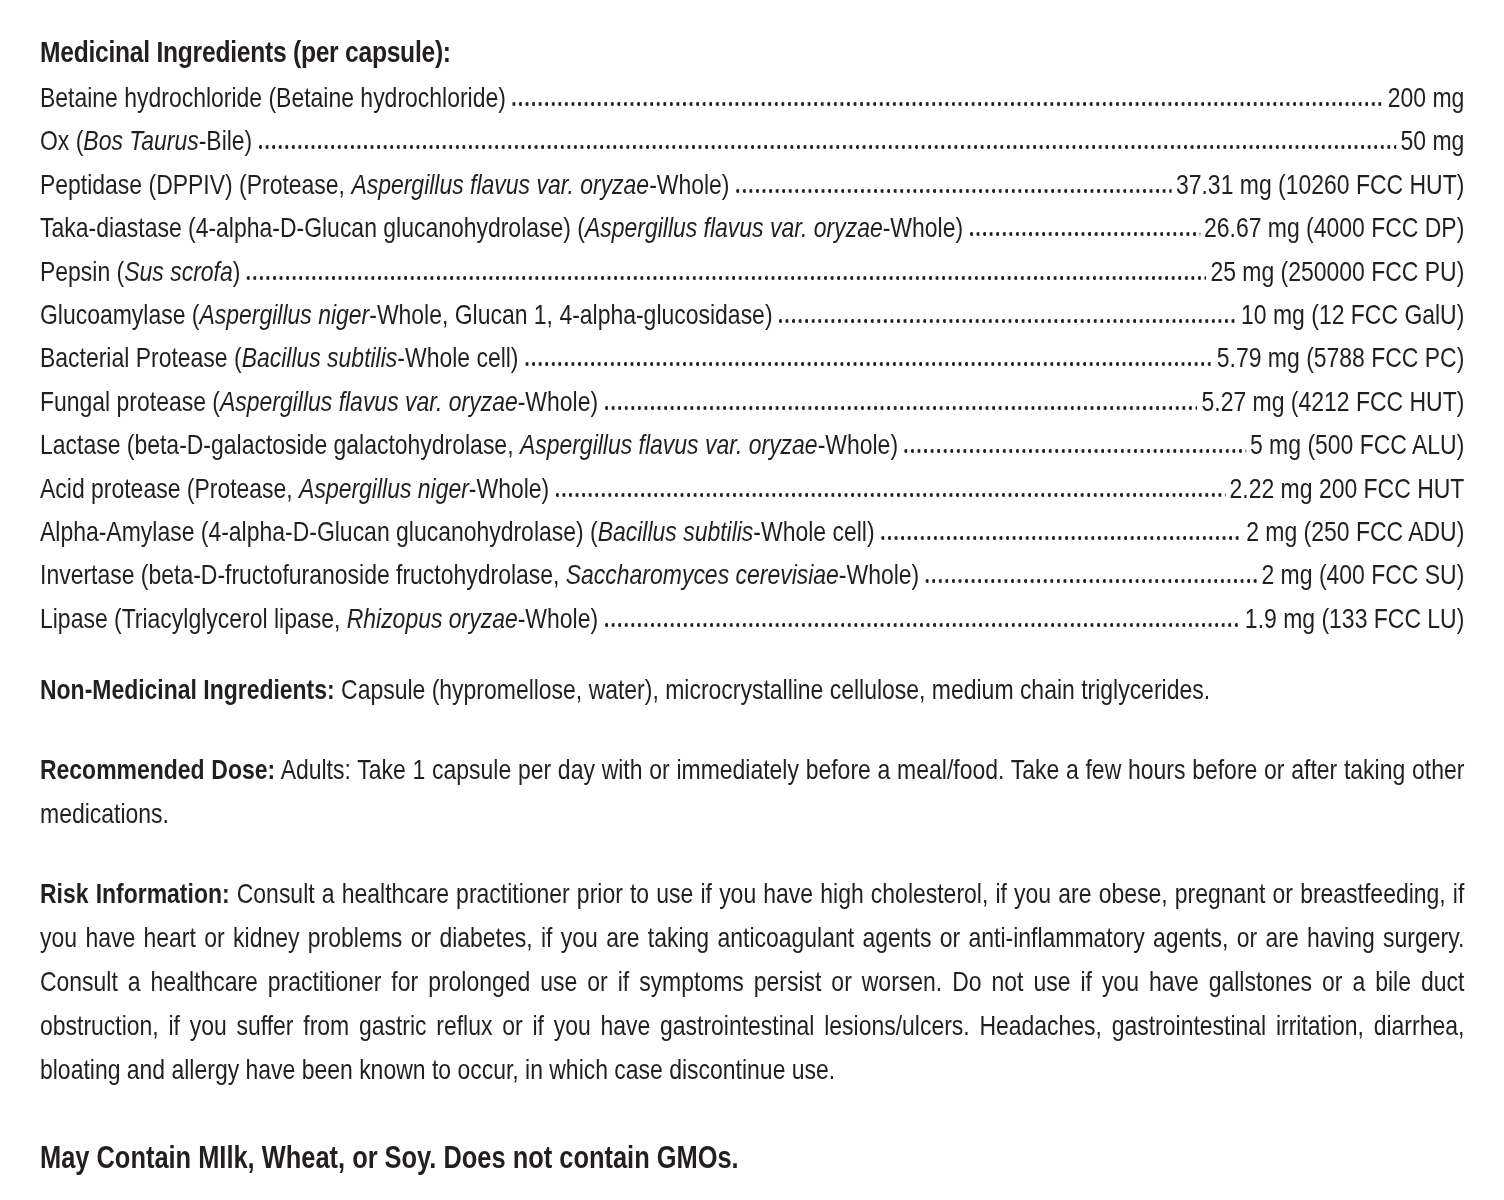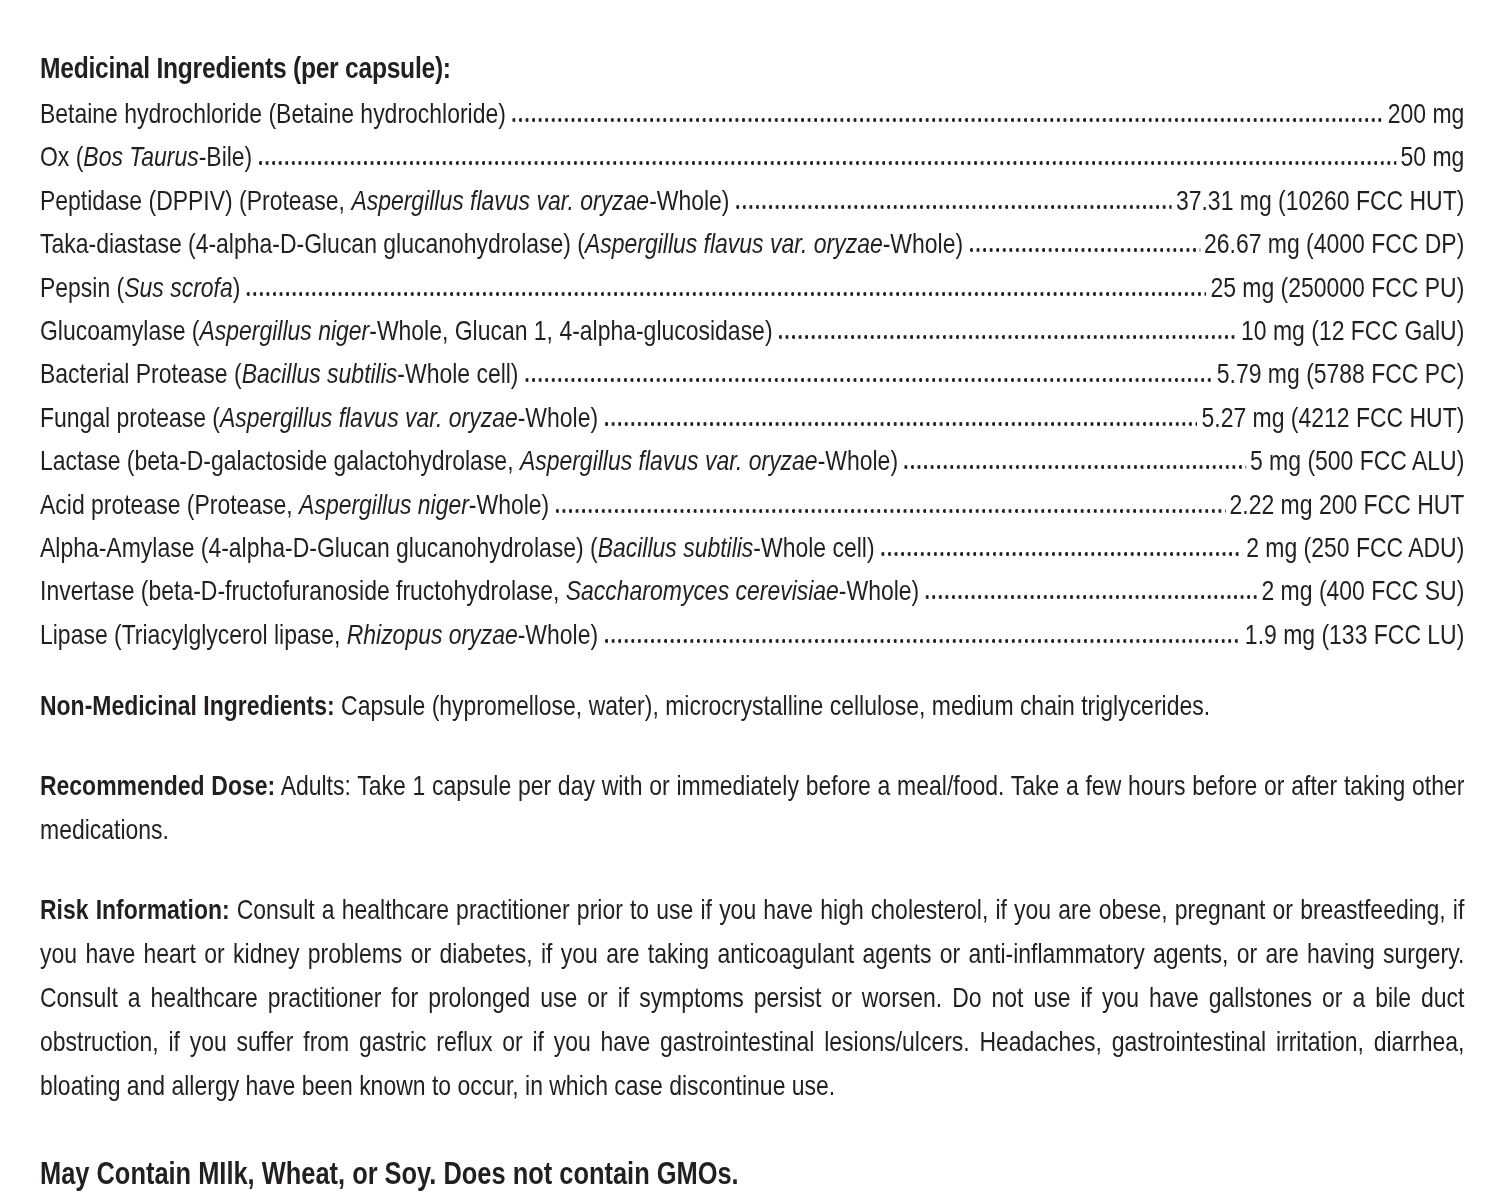--- a/index.html
+++ b/index.html
@@ -3,21 +3,21 @@
 <meta charset="utf-8">
 <style>
   * { margin: 0; padding: 0; box-sizing: border-box; }
   html, body {
     width: 1504px; height: 1200px;
     background: #ffffff;
     overflow: hidden;
     font-family: "Liberation Sans", sans-serif;
     color: #231f20;
   }
-  .sheet { padding: 46px 40px 0 40px; }
+  .sheet { padding: 30px 40px 0 40px; }
   
   .condense {
     width: 1737px;
     transform: scaleX(0.82);
     transform-origin: 0 0;
   }
   .heading {
     font-size: 30px;
     font-weight: 700;
     line-height: 44px;

